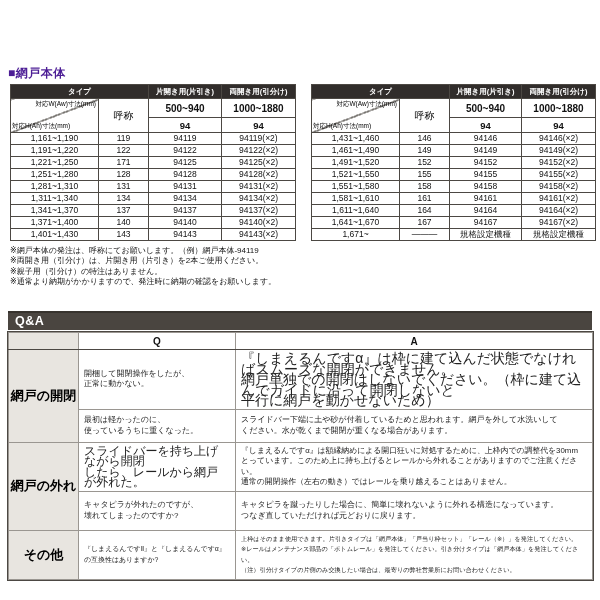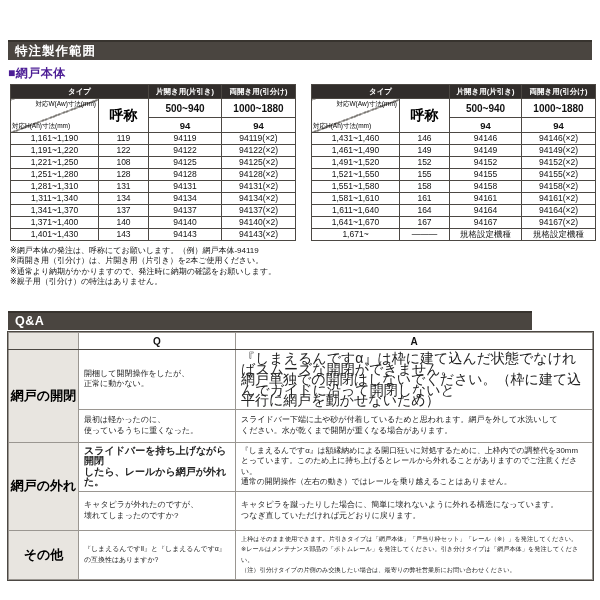--- a/index.html
+++ b/index.html
@@ -33,36 +33,36 @@
   .size-table.right{left:311px;width:284px;}
   .size-table th,.size-table td{
     border:1px solid var(--bd);text-align:center;padding:0;overflow:hidden;
   }
   .size-table .dark{
     background:var(--hdr-bg);color:#fff;font-size:7.5px;font-weight:bold;
     height:13px;line-height:13px;
   }
   .size-table .range{font-size:10px;font-weight:bold;height:18px;}
   .size-table .code{font-size:9.5px;font-weight:bold;height:14px;}
-  .size-table .name{font-size:14px;font-weight:bold;background:#fff;color:#000;}
+  .size-table .name{font-size:10px;font-weight:normal;background:#fff;color:#000;}
   .size-table tbody td{font-size:8.5px;height:11px;line-height:11px;white-space:nowrap;}
   .diag{
     position:relative;background:
       linear-gradient(to bottom right,
         #fff calc(50% - 0.6px), var(--bd) calc(50% - 0.6px),
         var(--bd) calc(50% + 0.6px), #fff calc(50% + 0.6px));
   }
   .diag .w{position:absolute;top:1px;right:2px;font-size:6.5px;font-weight:normal;color:#000;}
   .diag .h{position:absolute;bottom:1px;left:1px;font-size:6.5px;font-weight:normal;color:#000;}
 
   .notes{position:absolute;left:10px;top:246px;font-size:8px;color:#111;}
   .note-line{line-height:10.4px;white-space:nowrap;}
 
   .qa-bar{
-    position:absolute;left:8px;top:311px;width:524px;height:19px;
+    position:absolute;left:8px;top:311px;width:584px;height:19px;
     background:var(--bar-bg);border-top:2px solid #37332e;
     color:#fff;font-weight:bold;font-size:12.5px;line-height:17px;
     padding-left:7px;box-sizing:border-box;letter-spacing:.5px;
   }
   .qa-table{position:absolute;left:8px;top:332px;width:584px;outline:1px solid var(--bd);}
   .qa-table th,.qa-table td{border:1px solid #9a9691;}
   .qa-table thead th{
     height:14px;font-size:10px;font-weight:bold;background:#fff;
     text-align:center;border-bottom:1px solid var(--bd);
   }
@@ -75,23 +75,20 @@
     font-size:8px;line-height:10.5px;padding:3px 5px;
     vertical-align:middle;white-space:pre-line;text-align:left;color:#222;
   }
   .qa-table tr.group-start th,.qa-table tr.group-start td{border-top:1px solid var(--bd);}
 </style>
 </head>
 <body>
 
 <div class="page">
 
-  <div class="title-bar">
-    <span>特注製作範囲</span>
-  </div>
 
   <div class="section-heading">
     <span>■網戸本体</span>
   </div>
 
   <table class="size-table left">
     <colgroup>
         <col style="width:88px">
         <col style="width:50px">
         <col style="width:73px">
@@ -125,21 +122,21 @@
           <td>94119(×2)</td>
         </tr>
         <tr>
           <td>1,191~1,220</td>
           <td>122</td>
           <td>94122</td>
           <td>94122(×2)</td>
         </tr>
         <tr>
           <td>1,221~1,250</td>
-          <td>108</td>
+          <td>171</td>
           <td>94125</td>
           <td>94125(×2)</td>
         </tr>
         <tr>
           <td>1,251~1,280</td>
           <td>128</td>
           <td>94128</td>
           <td>94128(×2)</td>
         </tr>
         <tr>
@@ -256,22 +253,22 @@
           <td>———</td>
           <td>規格設定機種</td>
           <td>規格設定機種</td>
         </tr>
       </tbody>
   </table>
 
   <div class="notes">
       <div class="note-line">※網戸本体の発注は、呼称にてお願いします。（例）網戸本体-94119</div>
       <div class="note-line">※両開き用（引分け）は、片開き用（片引き）を2本ご使用ください。</div>
+      <div class="note-line">※親子用（引分け）の特注はありません。</div>
       <div class="note-line">※通常より納期がかかりますので、発注時に納期の確認をお願いします。</div>
-      <div class="note-line">※親子用（引分け）の特注はありません。</div>
     </div>
 
   <div class="qa-bar">
     <span>Q&amp;A</span>
   </div>
 
   <table class="qa-table">
     <colgroup>
         <col style="width:70px">
         <col style="width:157px">
@@ -294,21 +291,21 @@
 平行に網戸を動かせないため）</td>
         </tr>
         <tr class="group-inner" style="height: 33px;">
           <td class="q" style="font-size: 8px;">最初は軽かったのに、
 使っているうちに重くなった。</td>
           <td class="a" style="font-size: 8px;">スライドバー下端に土や砂が付着しているためと思われます。網戸を外して水洗いして
 ください。水が乾くまで開閉が重くなる場合があります。</td>
         </tr>
         <tr class="group-start" style="height: 41px;">
           <th class="cat" rowspan="2">網戸の外れ</th>
-          <td class="q" style="font-size: 10px; font-weight: bold;">スライドバーを持ち上げながら開閉
+          <td class="q" style="font-size: 12px;">スライドバーを持ち上げながら開閉
 したら、レールから網戸が外れた。</td>
           <td class="a" style="font-size: 7.86px;">『しまえるんですα』は額縁納めによる開口狂いに対処するために、上枠内での調整代を30mm
 とっています。このため上に持ち上げるとレールから外れることがありますのでご注意ください。
 通常の開閉操作（左右の動き）ではレールを乗り越えることはありません。</td>
         </tr>
         <tr class="group-inner" style="height: 39px; border-radius: 18px;">
           <td class="q" style="font-size: 8px;">キャタピラが外れたのですが、
 壊れてしまったのですか?</td>
           <td class="a" style="font-size: 8px;">キャタピラを蹴ったりした場合に、簡単に壊れないように外れる構造になっています。
 つなぎ直していただければ元どおりに戻ります。</td>

